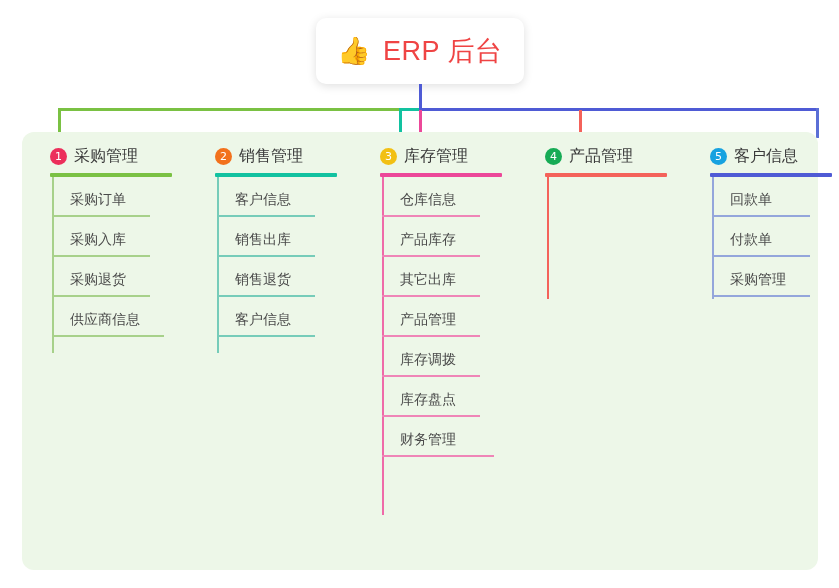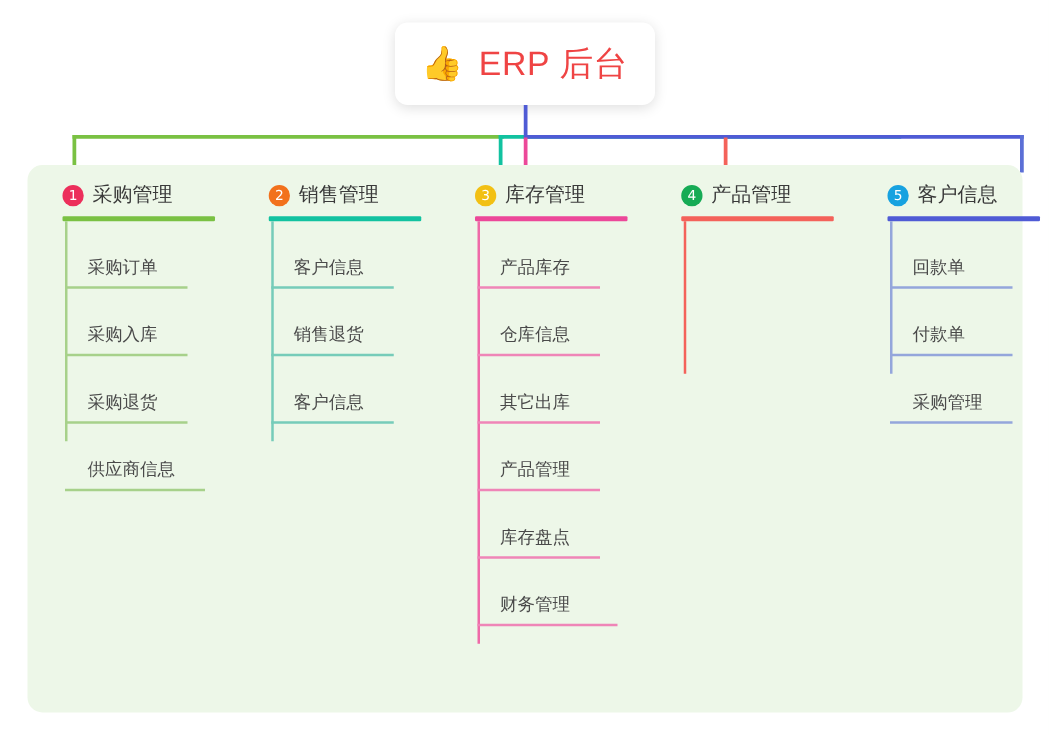--- a/index.html
+++ b/index.html
@@ -127,21 +127,21 @@
   }
 
   .leaves {
     position: absolute;
     top: 45px;
     left: 16px;
     right: 0;
   }
   .leaf {
     position: relative;
-    height: 54px;
+    height: 40px;
   }
   .leaf-label {
     position: absolute;
     left: 18px;
     bottom: 8px;
     font-size: 14px;
     color: #4a4a4a;
     white-space: nowrap;
   }
   .leaf-rule {
@@ -212,52 +212,60 @@
         <span class="col-title">销售管理</span>
       </div>
       <div class="col-rule" style="background:#12c2a0;"></div>
       <div class="spine" style="height:176px; background:#76ccb9;"></div>
       <div class="leaves">
         <div class="leaf">
           <span class="leaf-label">客户信息</span>
           <span class="leaf-rule" style="background:#76ccb9;"></span>
         </div>
         <div class="leaf">
+          <span class="leaf-label">销售出库</span>
+          <span class="leaf-rule" style="background:#76ccb9;"></span>
+        </div>
+        <div class="leaf">
           <span class="leaf-label">销售退货</span>
           <span class="leaf-rule" style="background:#76ccb9;"></span>
         </div>
         <div class="leaf">
           <span class="leaf-label">客户信息</span>
           <span class="leaf-rule" style="background:#76ccb9;"></span>
         </div>
       </div>
     </div>
 
     <div class="column">
       <div class="col-head">
         <span class="badge" style="background:#f2c014;">3</span>
         <span class="col-title">库存管理</span>
       </div>
       <div class="col-rule" style="background:#ec4899;"></div>
       <div class="spine" style="height:338px; background:#ef6aa8;"></div>
       <div class="leaves">
         <div class="leaf">
+          <span class="leaf-label">仓库信息</span>
+          <span class="leaf-rule" style="background:#ef85b7;"></span>
+        </div>
+        <div class="leaf">
           <span class="leaf-label">产品库存</span>
           <span class="leaf-rule" style="background:#ef85b7;"></span>
         </div>
         <div class="leaf">
-          <span class="leaf-label">仓库信息</span>
-          <span class="leaf-rule" style="background:#ef85b7;"></span>
-        </div>
-        <div class="leaf">
           <span class="leaf-label">其它出库</span>
           <span class="leaf-rule" style="background:#ef85b7;"></span>
         </div>
         <div class="leaf">
           <span class="leaf-label">产品管理</span>
+          <span class="leaf-rule" style="background:#ef85b7;"></span>
+        </div>
+        <div class="leaf">
+          <span class="leaf-label">库存调拨</span>
           <span class="leaf-rule" style="background:#ef85b7;"></span>
         </div>
         <div class="leaf">
           <span class="leaf-label">库存盘点</span>
           <span class="leaf-rule" style="background:#ef85b7;"></span>
         </div>
         <div class="leaf">
           <span class="leaf-label">财务管理</span>
           <span class="leaf-rule wide" style="background:#ef85b7;"></span>
         </div>

